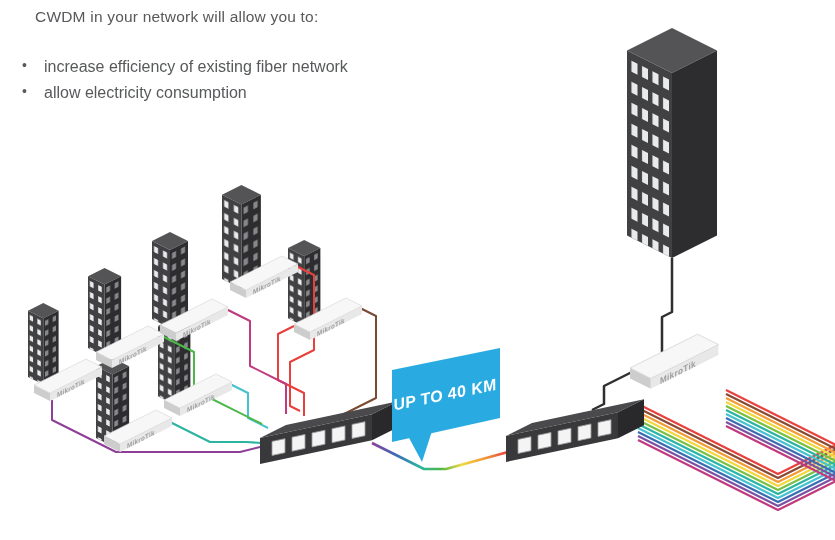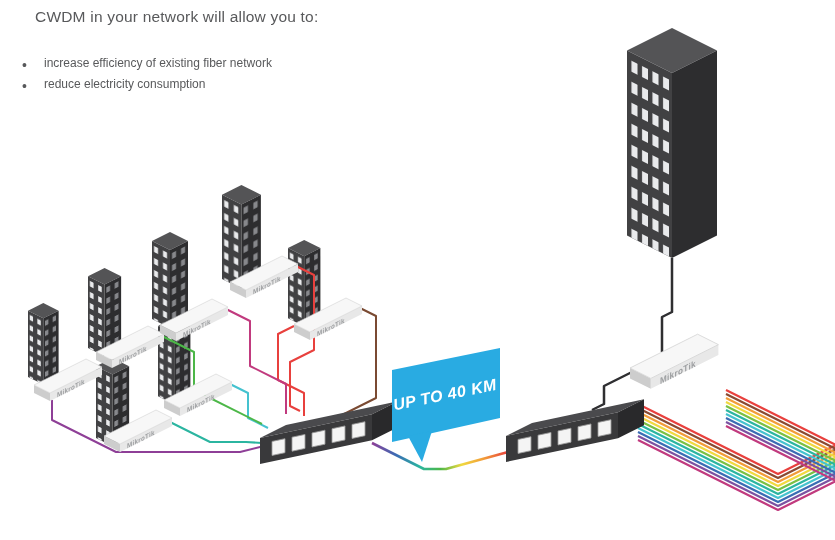--- a/index.html
+++ b/index.html
@@ -1,38 +1,38 @@
 <!DOCTYPE html>
 <html><head>
 <meta charset="utf-8">
 <style>
   html,body{margin:0;padding:0;background:#fff}
   .stage{position:relative;width:835px;height:517px;background:#ffffff;overflow:hidden;
          font-family:"Liberation Sans",sans-serif;}
   .copy{position:absolute;left:35px;top:8px;width:540px;color:#58595b}
   .heading{margin:0 0 30px 0;font-size:15.5px;letter-spacing:.2px}
-  .bullets{list-style:none;margin:0 0 0 -13px;padding:0;font-size:12px}
+  .bullets{list-style:none;margin:0 0 0 -13px;padding:0;font-size:16px}
   .bullets li{position:relative;padding-left:22px;margin-bottom:5px;line-height:1.32}
   .bullets li::before{content:"\2022";position:absolute;left:0;top:0;font-size:14px;color:#58595b}
   svg.diagram{position:absolute;left:0;top:0}
   text.brand{font-family:"Liberation Sans",sans-serif;font-size:7px;font-weight:bold;
              fill:#9c9ea0;letter-spacing:.3px}
   text.banner-label{font-family:"Liberation Sans",sans-serif;font-size:16px;font-weight:bold;
              font-style:italic;fill:#ffffff;letter-spacing:.5px}
 </style>
 </head>
 <body>
 
 <div class="stage">
 
   <div class="copy">
     <p class="heading">CWDM in your network will allow you to:</p>
     <ul class="bullets">
       <li>increase efficiency of existing fiber network</li>
-      <li>reduce electricity consumption</li>
+      <li>allow electricity consumption</li>
     </ul>
   </div>
 
   <svg class="diagram" width="835" height="540" viewBox="0 0 835 540">
     <defs>
       <linearGradient id="trunk" x1="372" y1="0" x2="508" y2="0" gradientUnits="userSpaceOnUse">
         <stop offset="0" stop-color="#8e3f97"></stop>
         <stop offset="0.18" stop-color="#3a6cb4"></stop>
         <stop offset="0.35" stop-color="#2bb5a0"></stop>
         <stop offset="0.5" stop-color="#4cb748"></stop>

